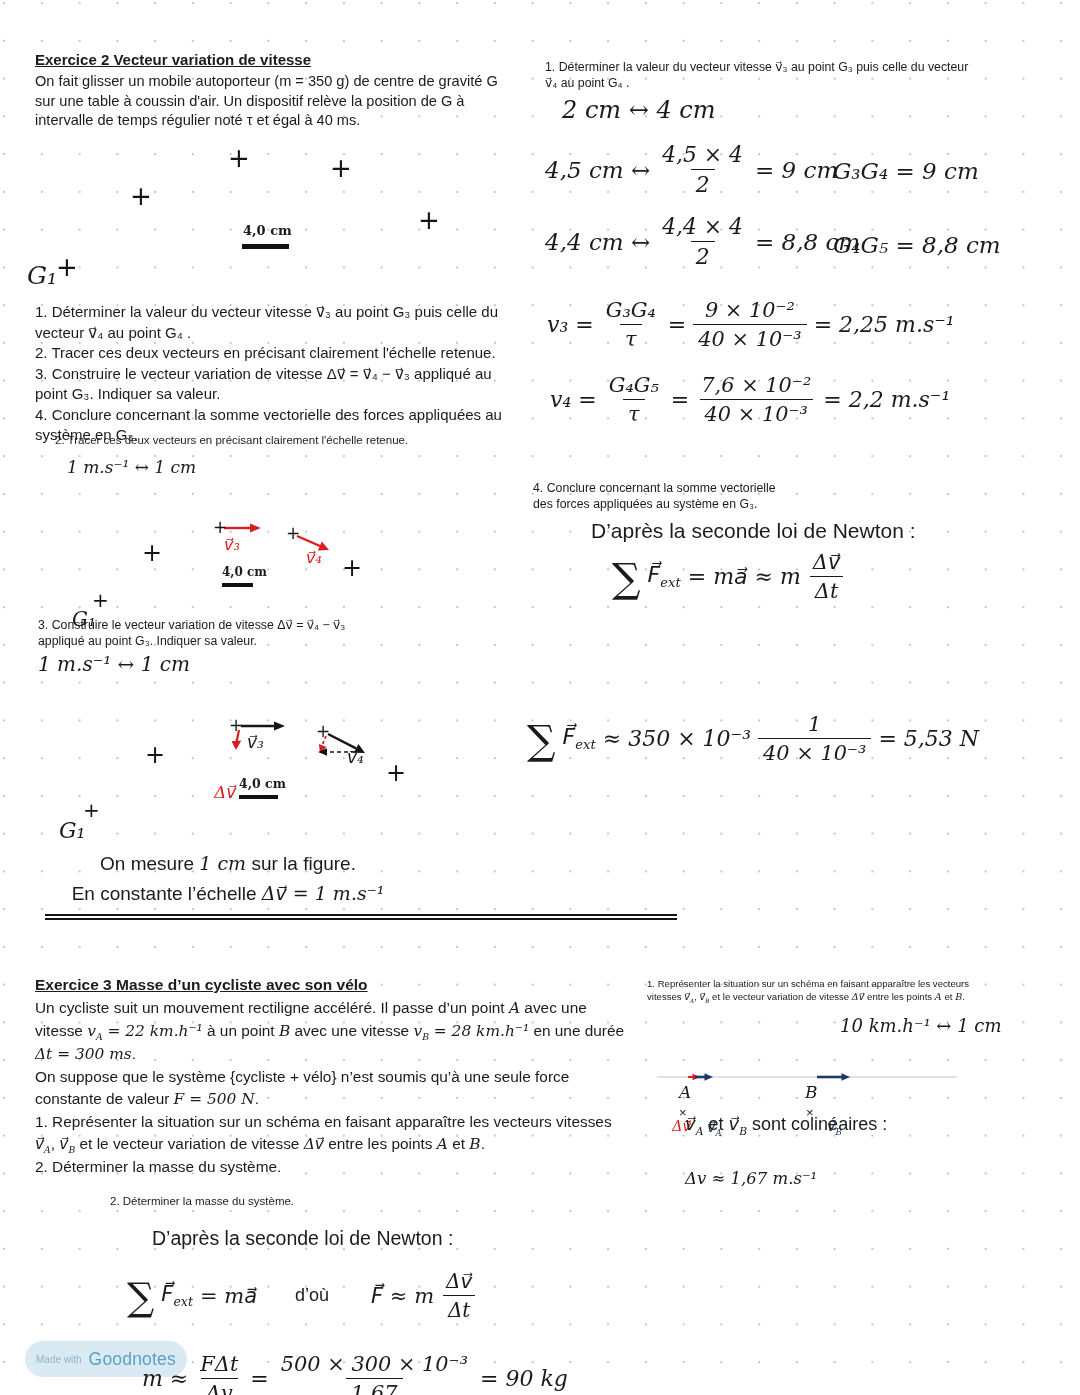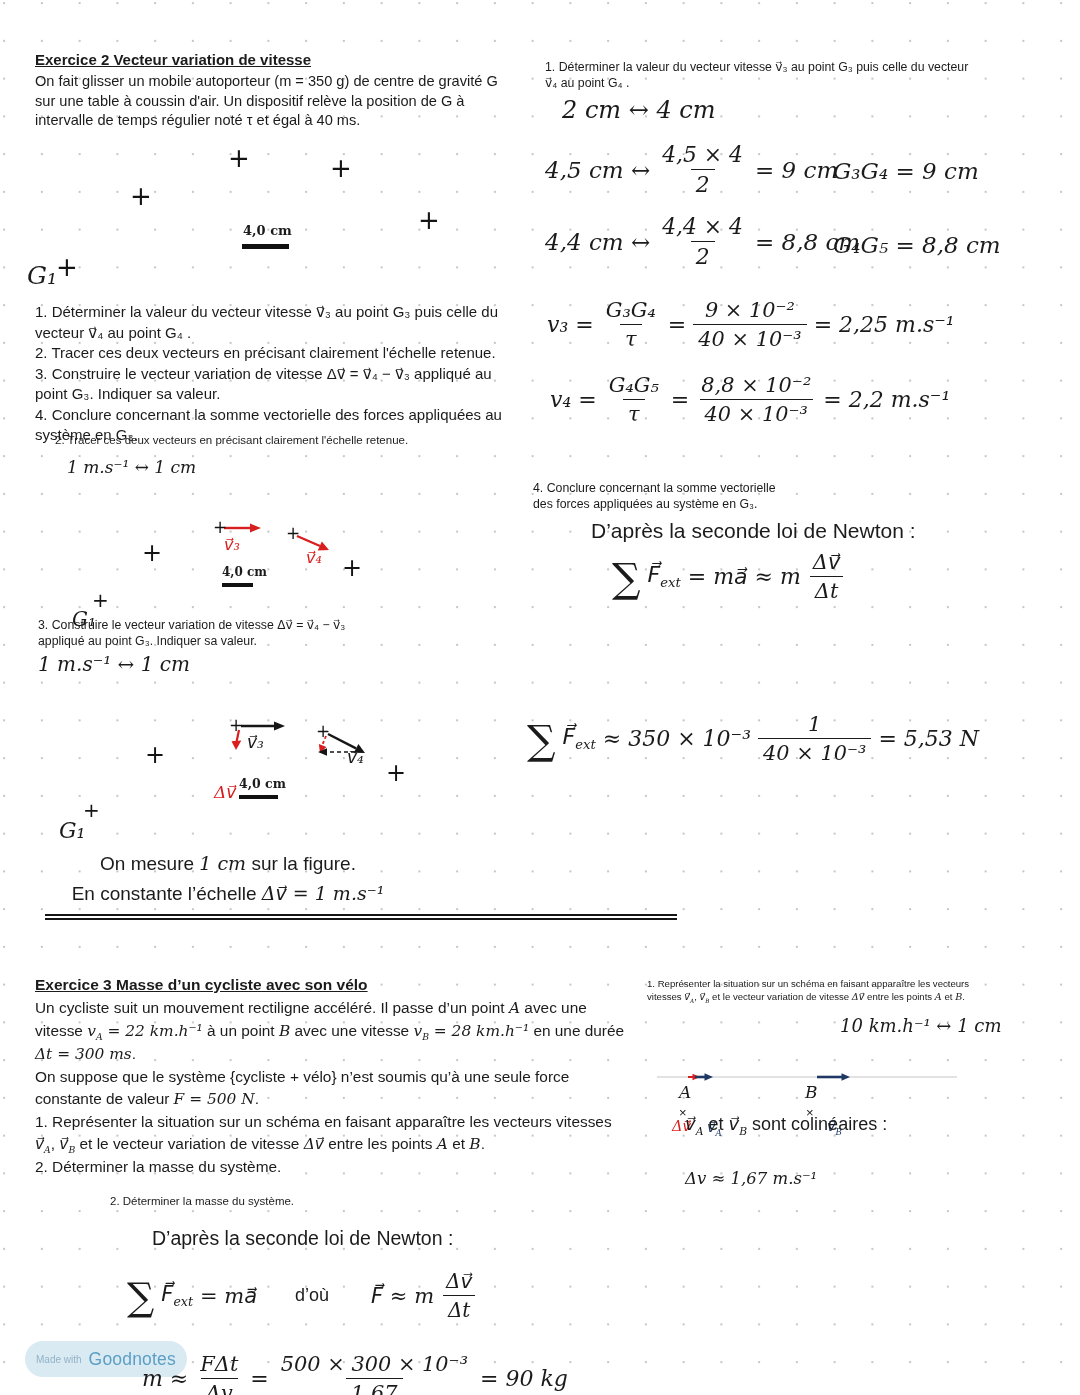--- a/index.html
+++ b/index.html
@@ -163,21 +163,21 @@
     <span class="fr"><span class="n">G₃G₄</span><span class="d">τ</span></span>
     <span>=</span>
     <span class="fr"><span class="n">9 × 10⁻²</span><span class="d">40 × 10⁻³</span></span>
     <span>= 2,25 m.s⁻¹</span>
   </div>
 
   <div class="t eq mi" style="left:550px;top:337px">
     <span>v₄ =</span>
     <span class="fr"><span class="n">G₄G₅</span><span class="d">τ</span></span>
     <span>=</span>
-    <span class="fr"><span class="n">8,8 × 10⁻²</span><span class="d">40 × 10⁻³</span></span>
+    <span class="fr"><span class="n">7,6 × 10⁻²</span><span class="d">40 × 10⁻³</span></span>
     <span>= 2,2 m.s⁻¹</span>
   </div>
 
   <div class="t small" style="left:533px;top:444px;width:250px">4. Conclure concernant la somme vectorielle des forces appliquées au système en G₃.</div>
   <div class="t" style="left:591px;top:483px;font-size:21px">D’après la seconde loi de Newton :</div>
 
   <div class="t eq mi" style="left:612px;top:514px">
     <span class="sg">∑</span>
     <span class="fx"><span>F⃗</span><sub class="s">ext</sub></span>
     <span>= ma⃗ ≈ m</span>

